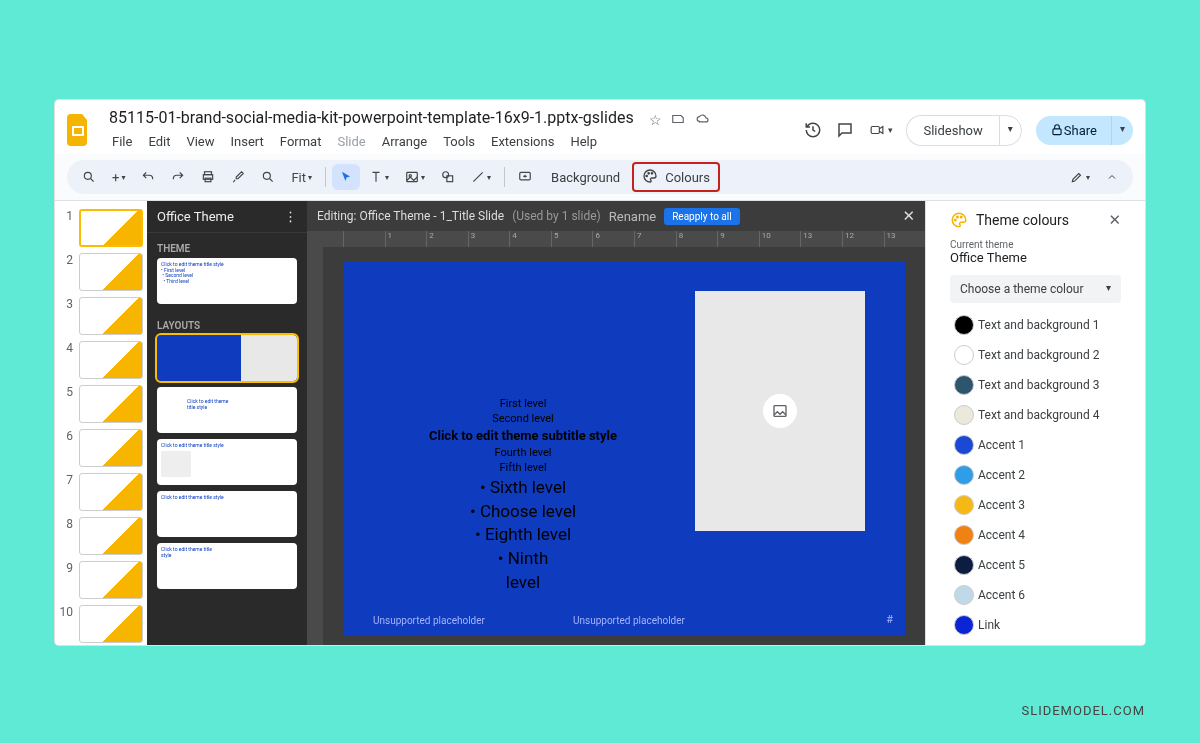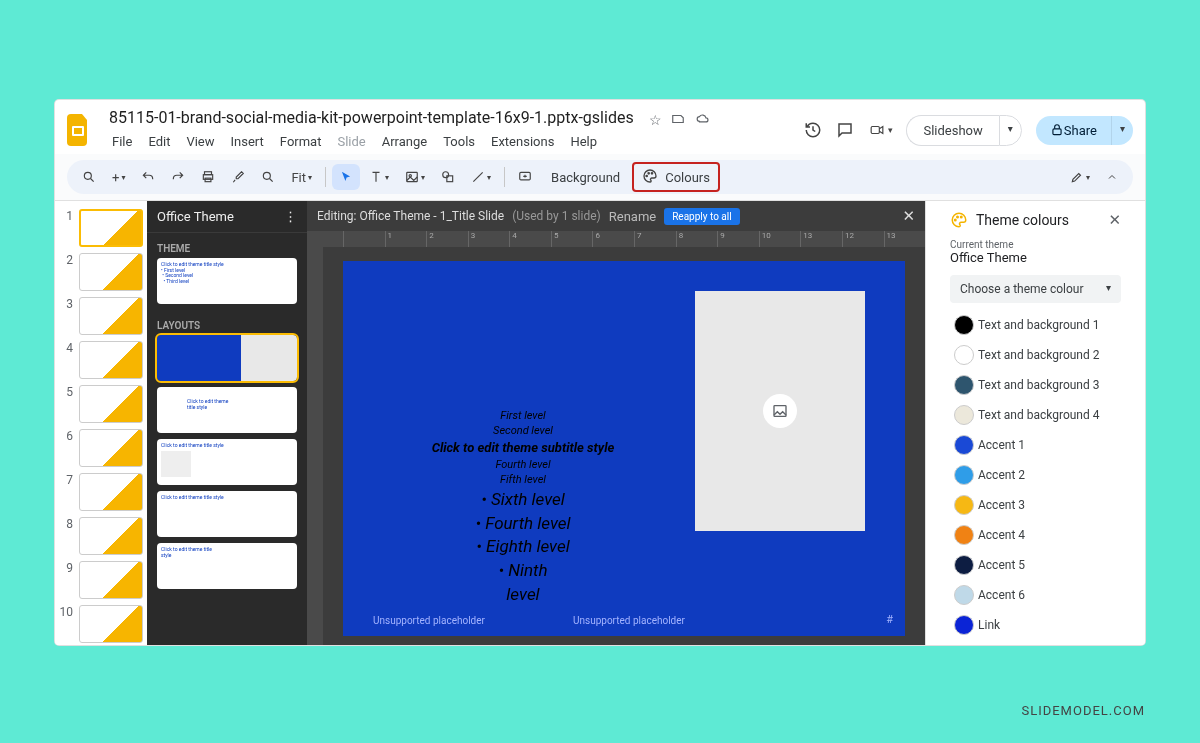--- a/index.html
+++ b/index.html
@@ -57,21 +57,21 @@
 .canvas-header .faded { color: #999; }
 .rename-btn { color: #bbb; font-size: 13px; cursor: pointer; }
 .reapply-btn { background: #1a73e8; color: #fff; padding: 3px 8px; border-radius: 3px; font-size: 10px; cursor: pointer; }
 .close-x { margin-left: auto; color: #ddd; cursor: pointer; font-size: 15px; }
 .ruler { height: 16px; background: #4a4a4a; position: relative; font-size: 8px; color: #aaa; display: flex; padding-left: 36px; overflow:hidden;}
 .ruler span { flex: 1; border-left: 1px solid #666; padding-left: 2px; }
 .vruler { position: absolute; left: 0; top: 41px; bottom: 0; width: 16px; background: #4a4a4a; }
 .slide-canvas { position: absolute; left: 36px; top: 60px; right: 20px; bottom: 20px; background: #0f3bbf; }
 .slide-canvas .img-box { position: absolute; right: 40px; top: 30px; width: 170px; height: 240px; background: #e8e8e8; display:flex; align-items:center; justify-content:center; }
 .img-icon-circ { width:34px; height:34px; border-radius:50%; background:#fff; display:flex; align-items:center; justify-content:center; color:#5f6368; font-size:14px;}
-.slide-text { position: absolute; left: 70px; top: 147px; color: #000; font-size: 11px; line-height: 1.4; text-align:center;width:220px;font-style:italic;}
+.slide-text { position: absolute; left: 70px; top: 135px; color: #000; font-size: 11px; line-height: 1.4; text-align:center;width:220px;}
 .slide-text .subtitle { font-weight: bold; font-size: 13px; }
 .slide-text .big { font-size: 17px; }
 .unsupported { position: absolute; bottom: 10px; font-size: 10px; color: #a3b3ff; }
 .pagenum-hash { position: absolute; right: 12px; bottom: 10px; color: #a3b3ff; font-size: 11px; }
 
 
 .right-panel { width: 220px; background: #fff; border-left: 1px solid #e0e0e0; padding: 10px 24px; display: flex; flex-direction: column; }
 .rp-header { display: flex; align-items: center; gap: 8px; margin-bottom: 10px; }
 .rp-title { font-size: 14px; color: #202124; flex: 1; }
 .rp-close { cursor: pointer; color: #5f6368; font-size: 15px; }
@@ -377,21 +377,21 @@
                 </svg>
               </div>
         </div>
         <div class="slide-text">
           <div>First level</div>
           <div>Second level</div>
           <div class="subtitle">Click to edit theme subtitle style</div>
           <div>Fourth level</div>
           <div>Fifth level</div>
           <div class="big">• Sixth level</div>
-          <div class="big">• Fourth level</div>
+          <div class="big">• Choose level</div>
           <div class="big">• Eighth level</div>
           <div class="big">• Ninth</div>
           <div class="big">level</div>
         </div>
         <div class="unsupported" style="left:30px">Unsupported placeholder</div>
         <div class="unsupported" style="left:230px">Unsupported placeholder</div>
         <div class="pagenum-hash">#</div>
       </div>
     </div>
 

